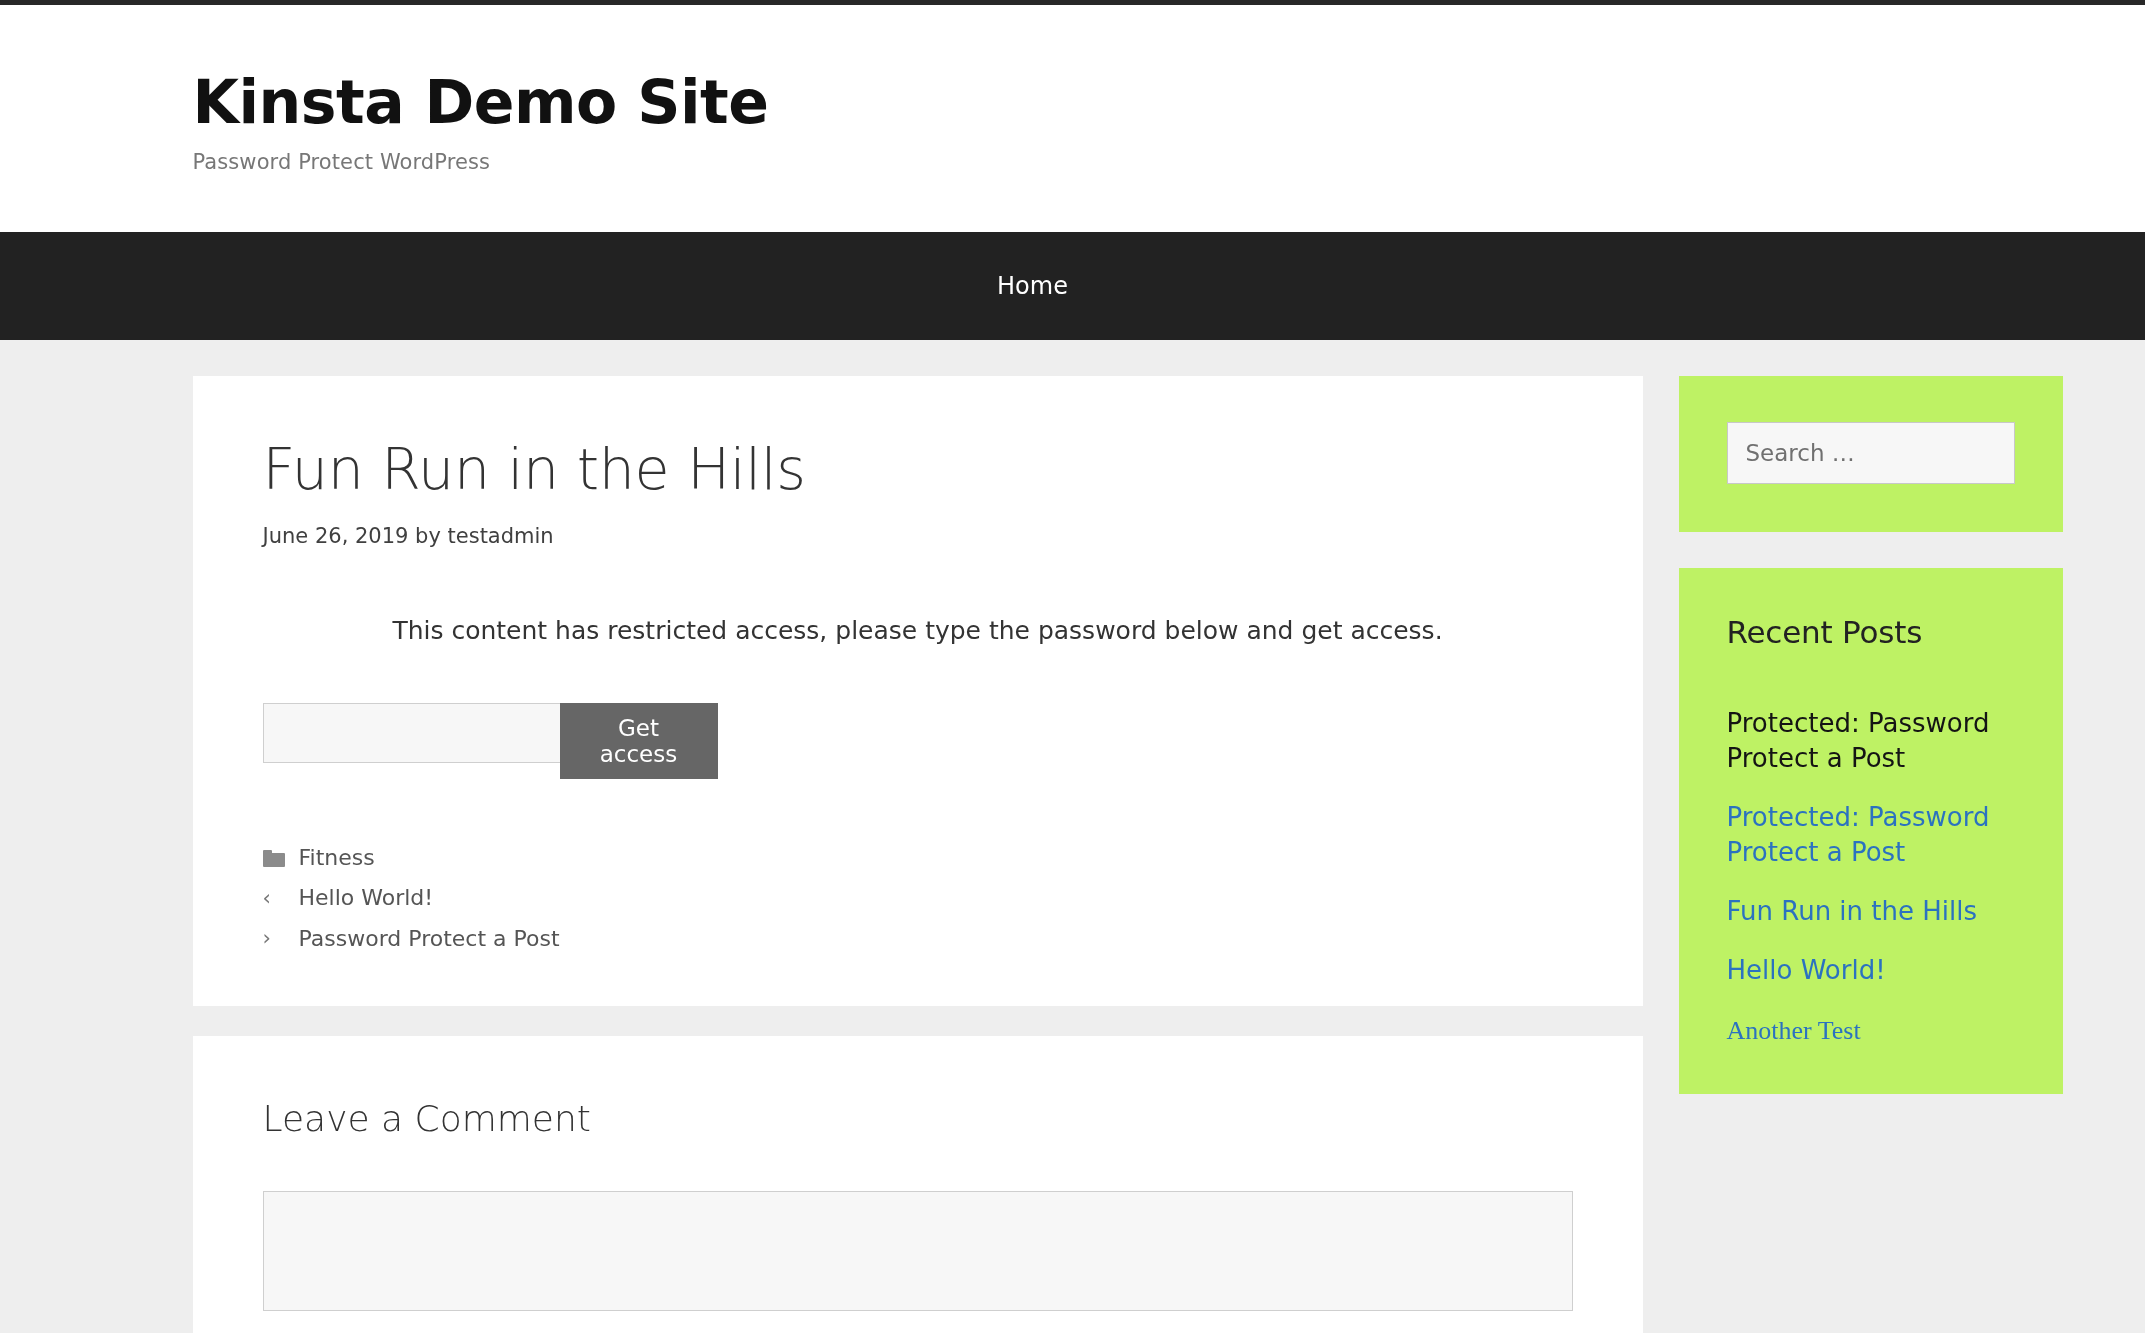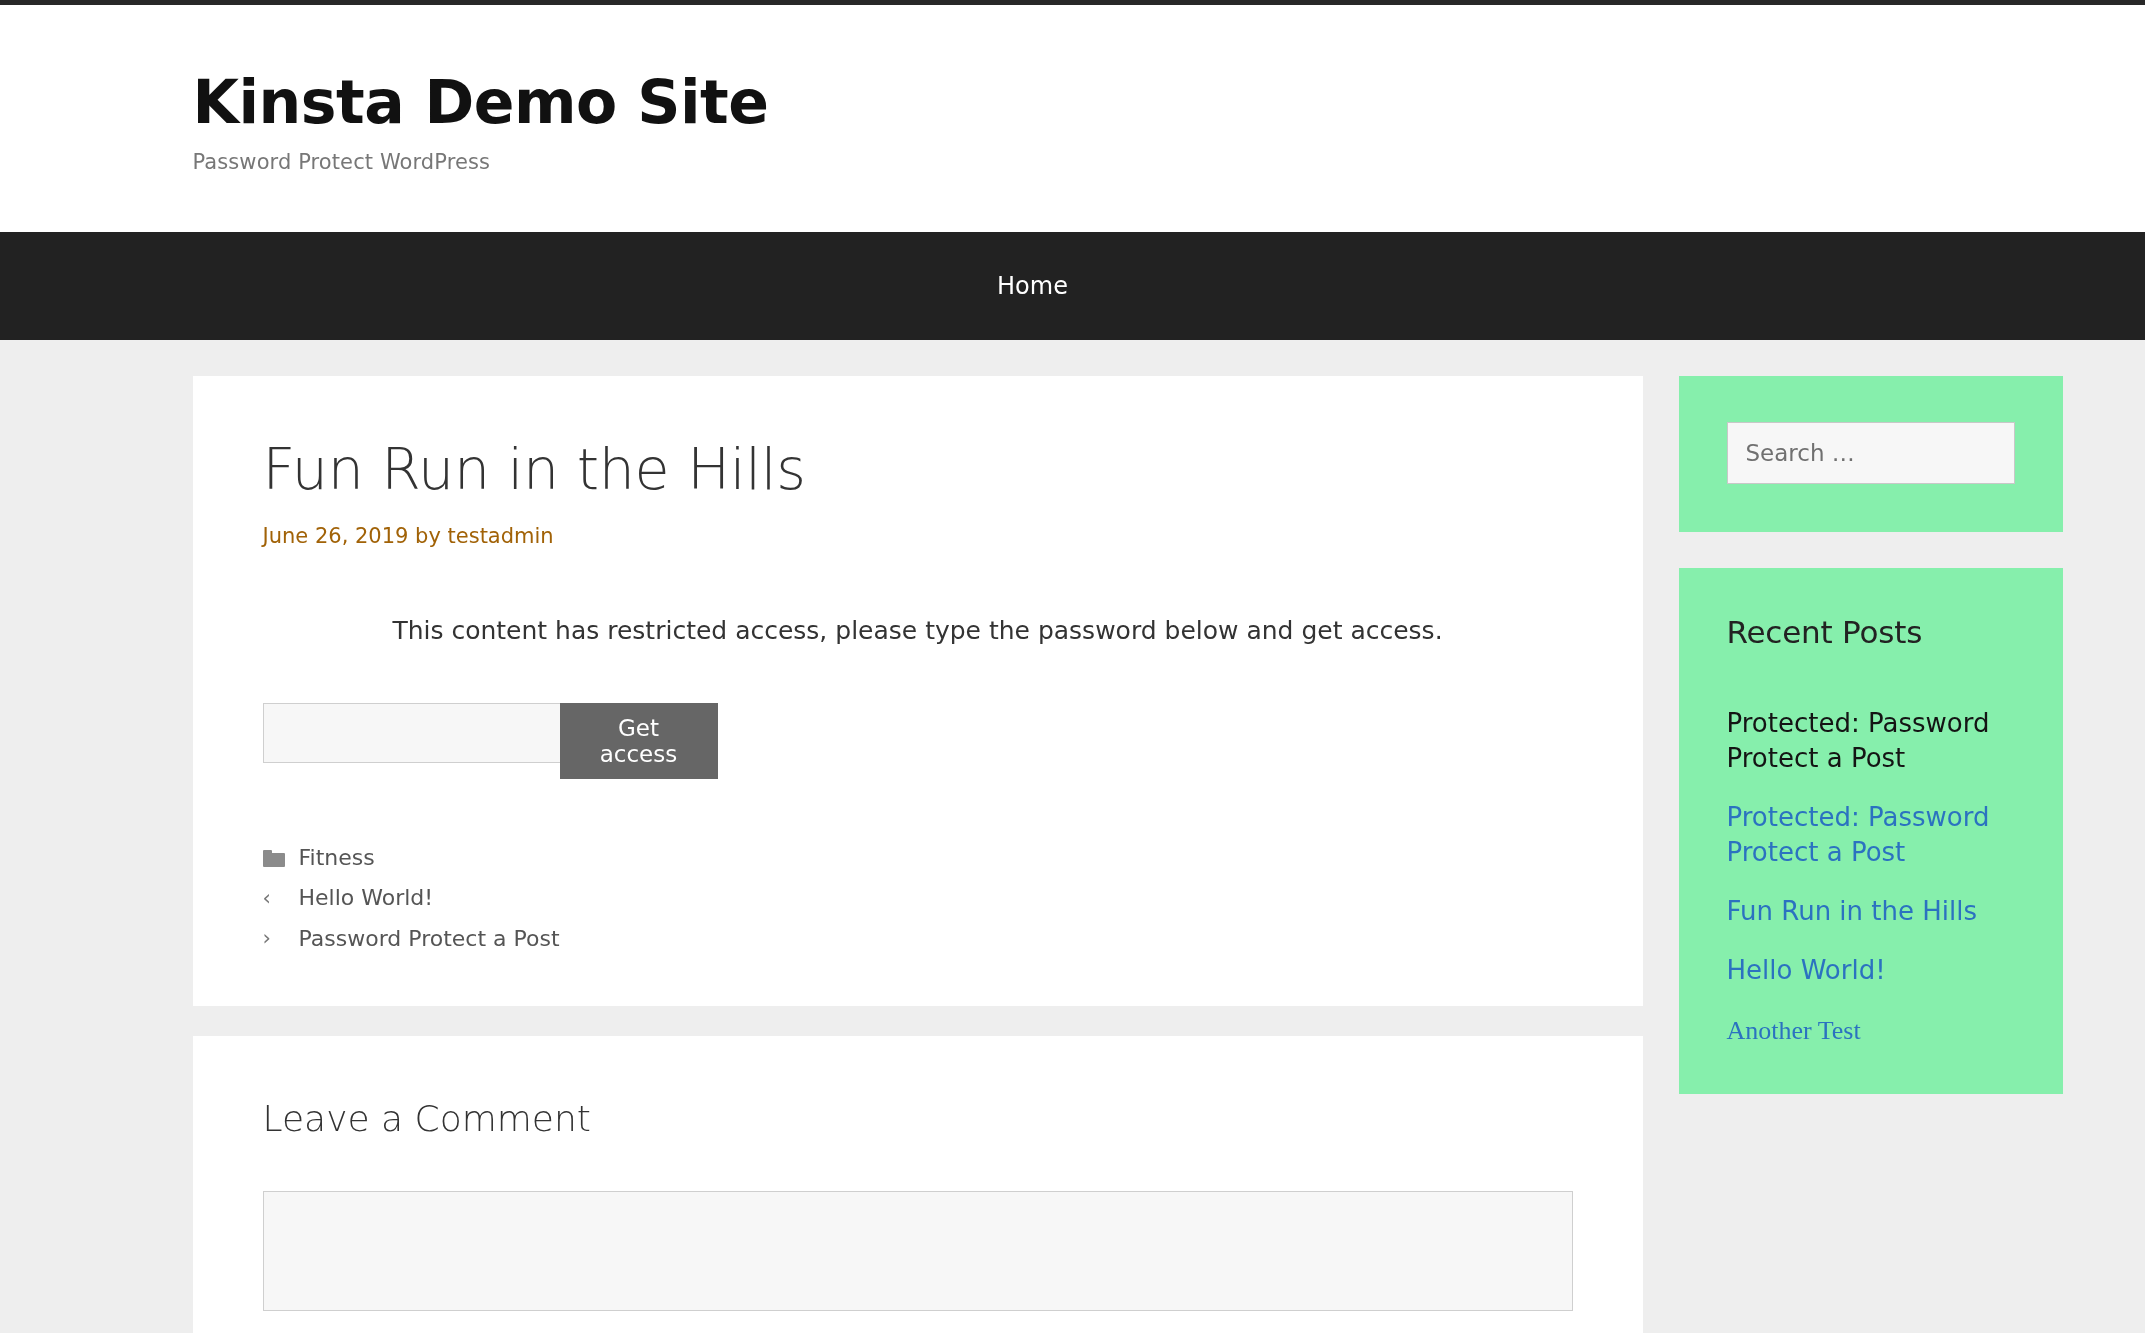--- a/index.html
+++ b/index.html
@@ -96,21 +96,21 @@
   .entry-title {
     font-size: 57px;
     font-weight: 300;
     color: #333333;
     margin: 0 0 22px 0;
     line-height: 1.12;
     letter-spacing: -0.3px;
   }
   .entry-meta {
     font-size: 21px;
-    color: #a16207;
+    color: #404040;
     margin: 0 0 64px 0;
   }
   .protected-text {
     font-size: 25px;
     color: #333333;
     margin: 7px 0 54px 0;
     line-height: 1.5;
     text-align: center;
   }
 
@@ -210,21 +210,21 @@
     font-size: 21px;
     padding: 12px;
   }
 
   
   .sidebar {
     width: 386px;
     margin-left: 36px;
   }
   .widget {
-    background: #86efac;
+    background: #bef264;
     margin-bottom: 36px;
     padding: 46px 48px;
     box-sizing: border-box;
   }
   .widget-search {
     padding: 46px 48px 48px 48px;
   }
   .search-input {
     width: 100%;
     height: 62px;

